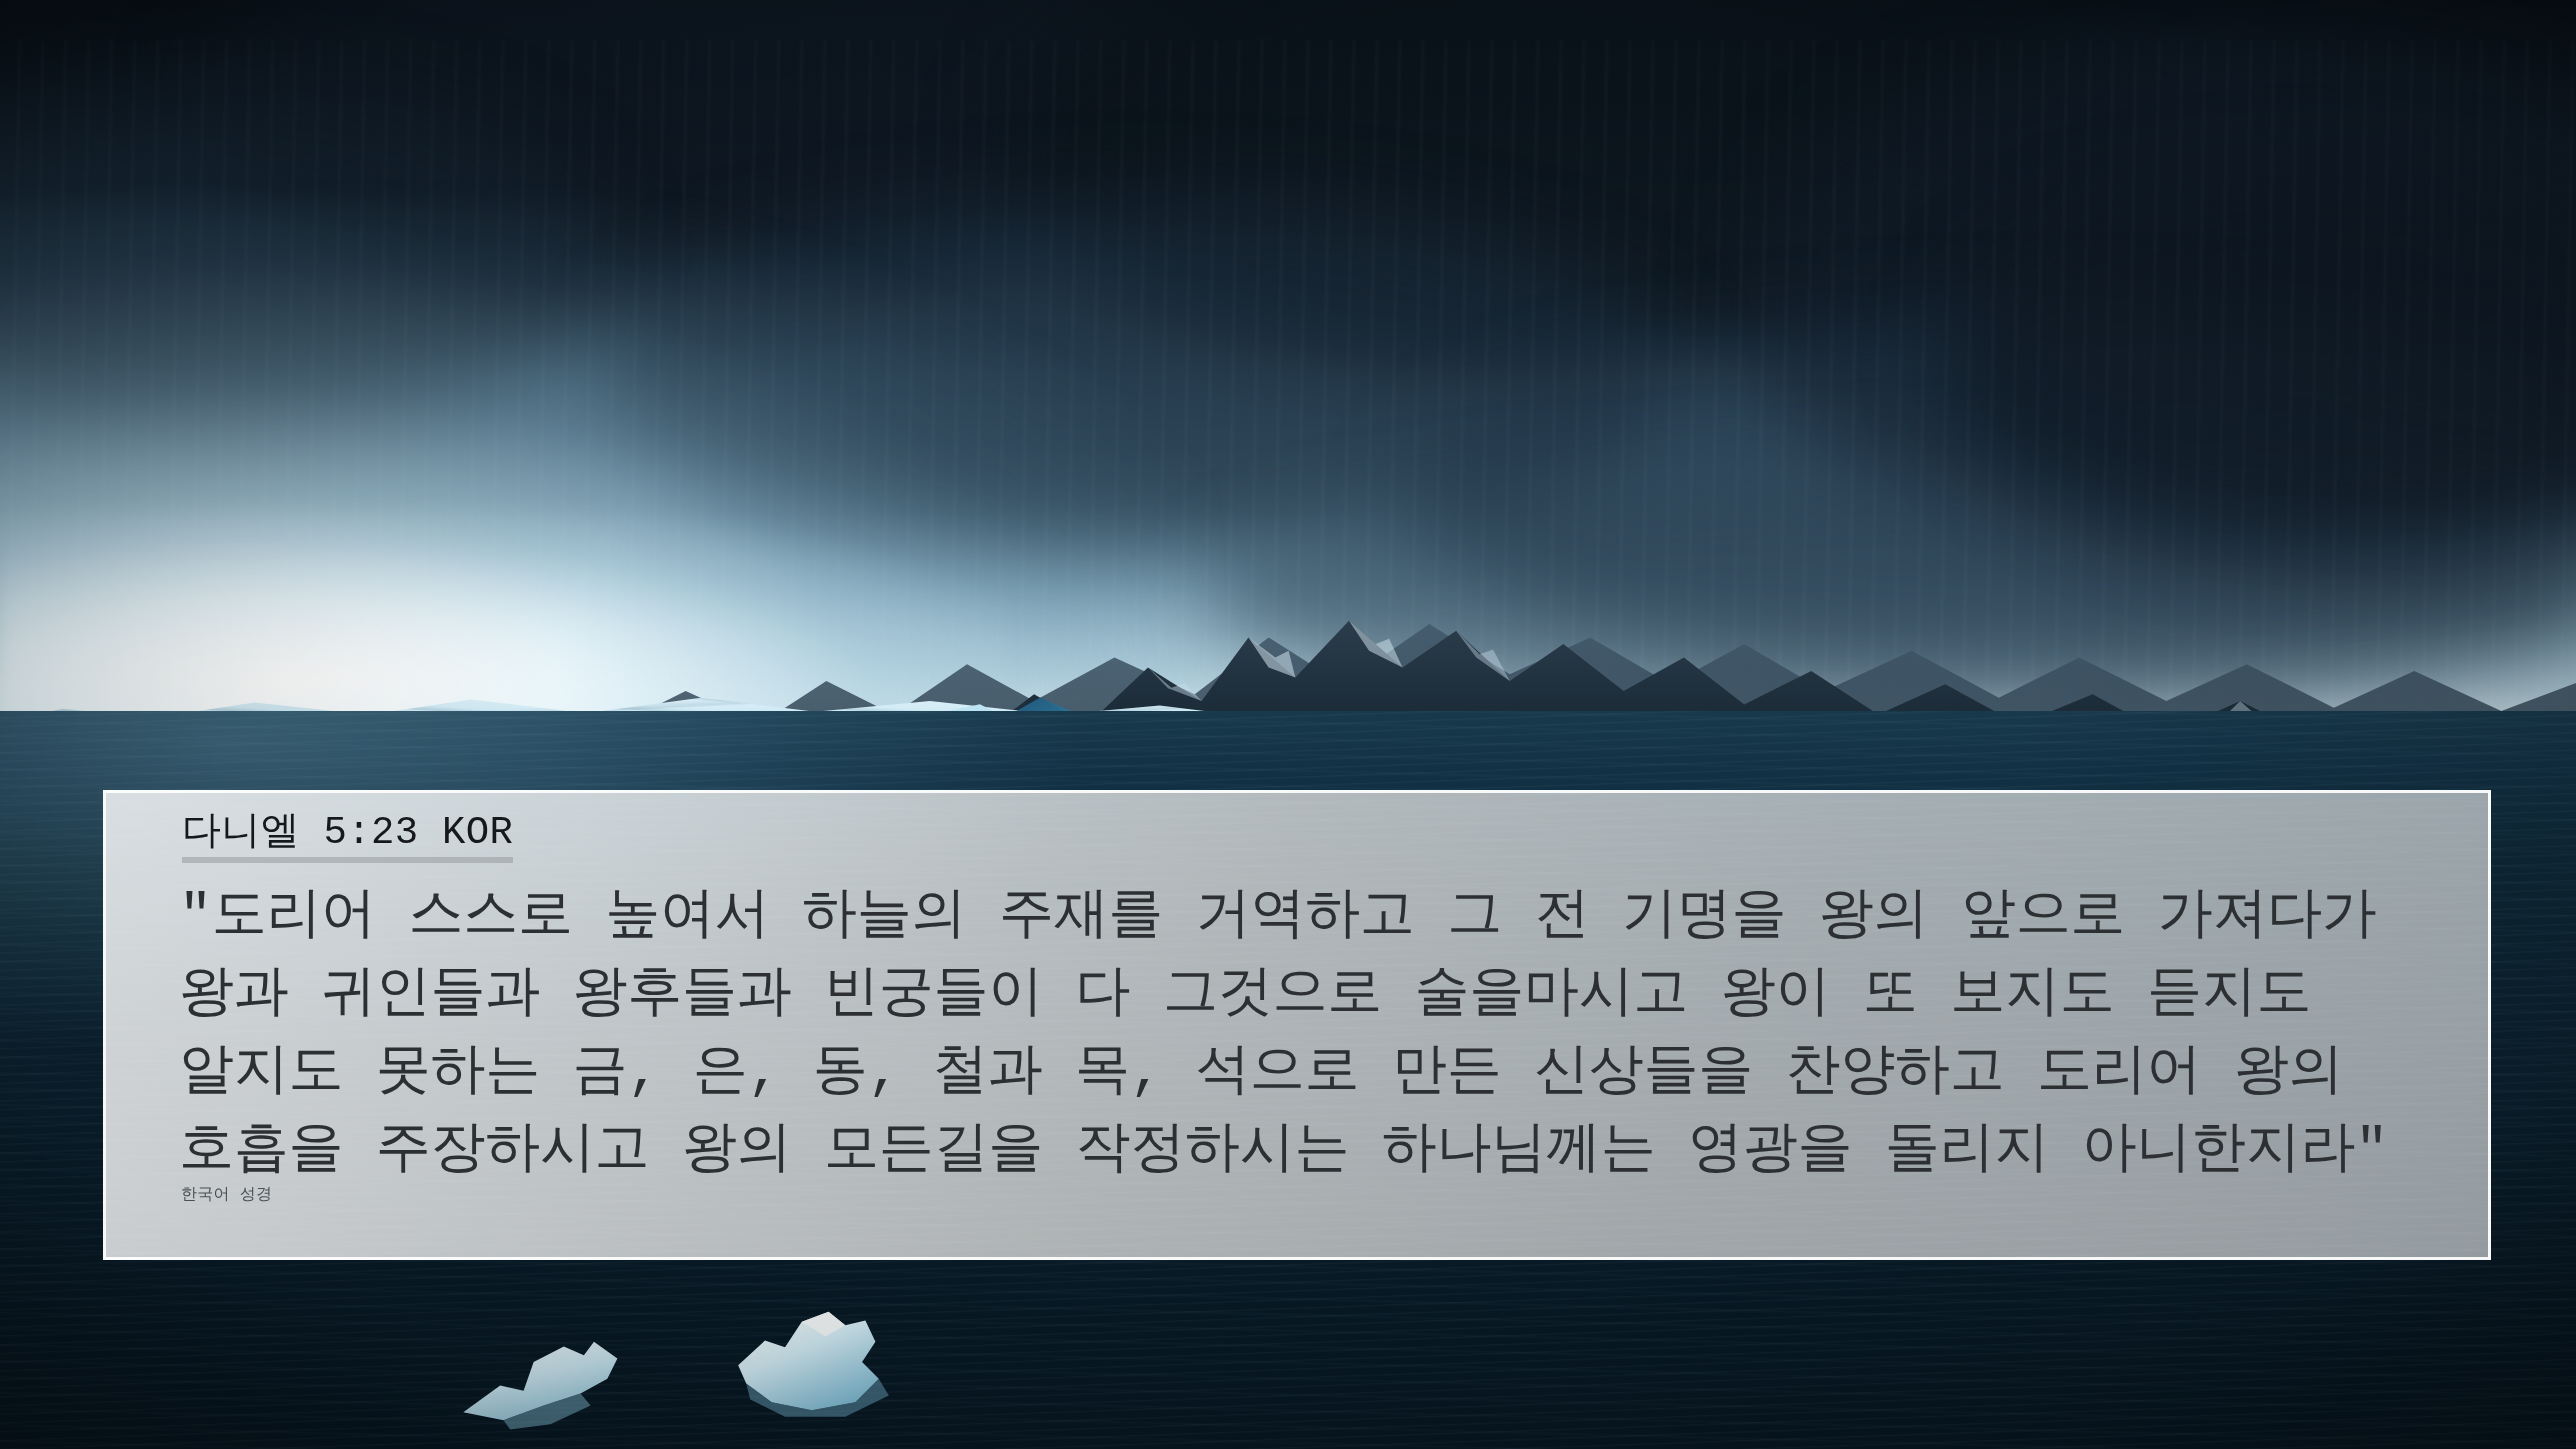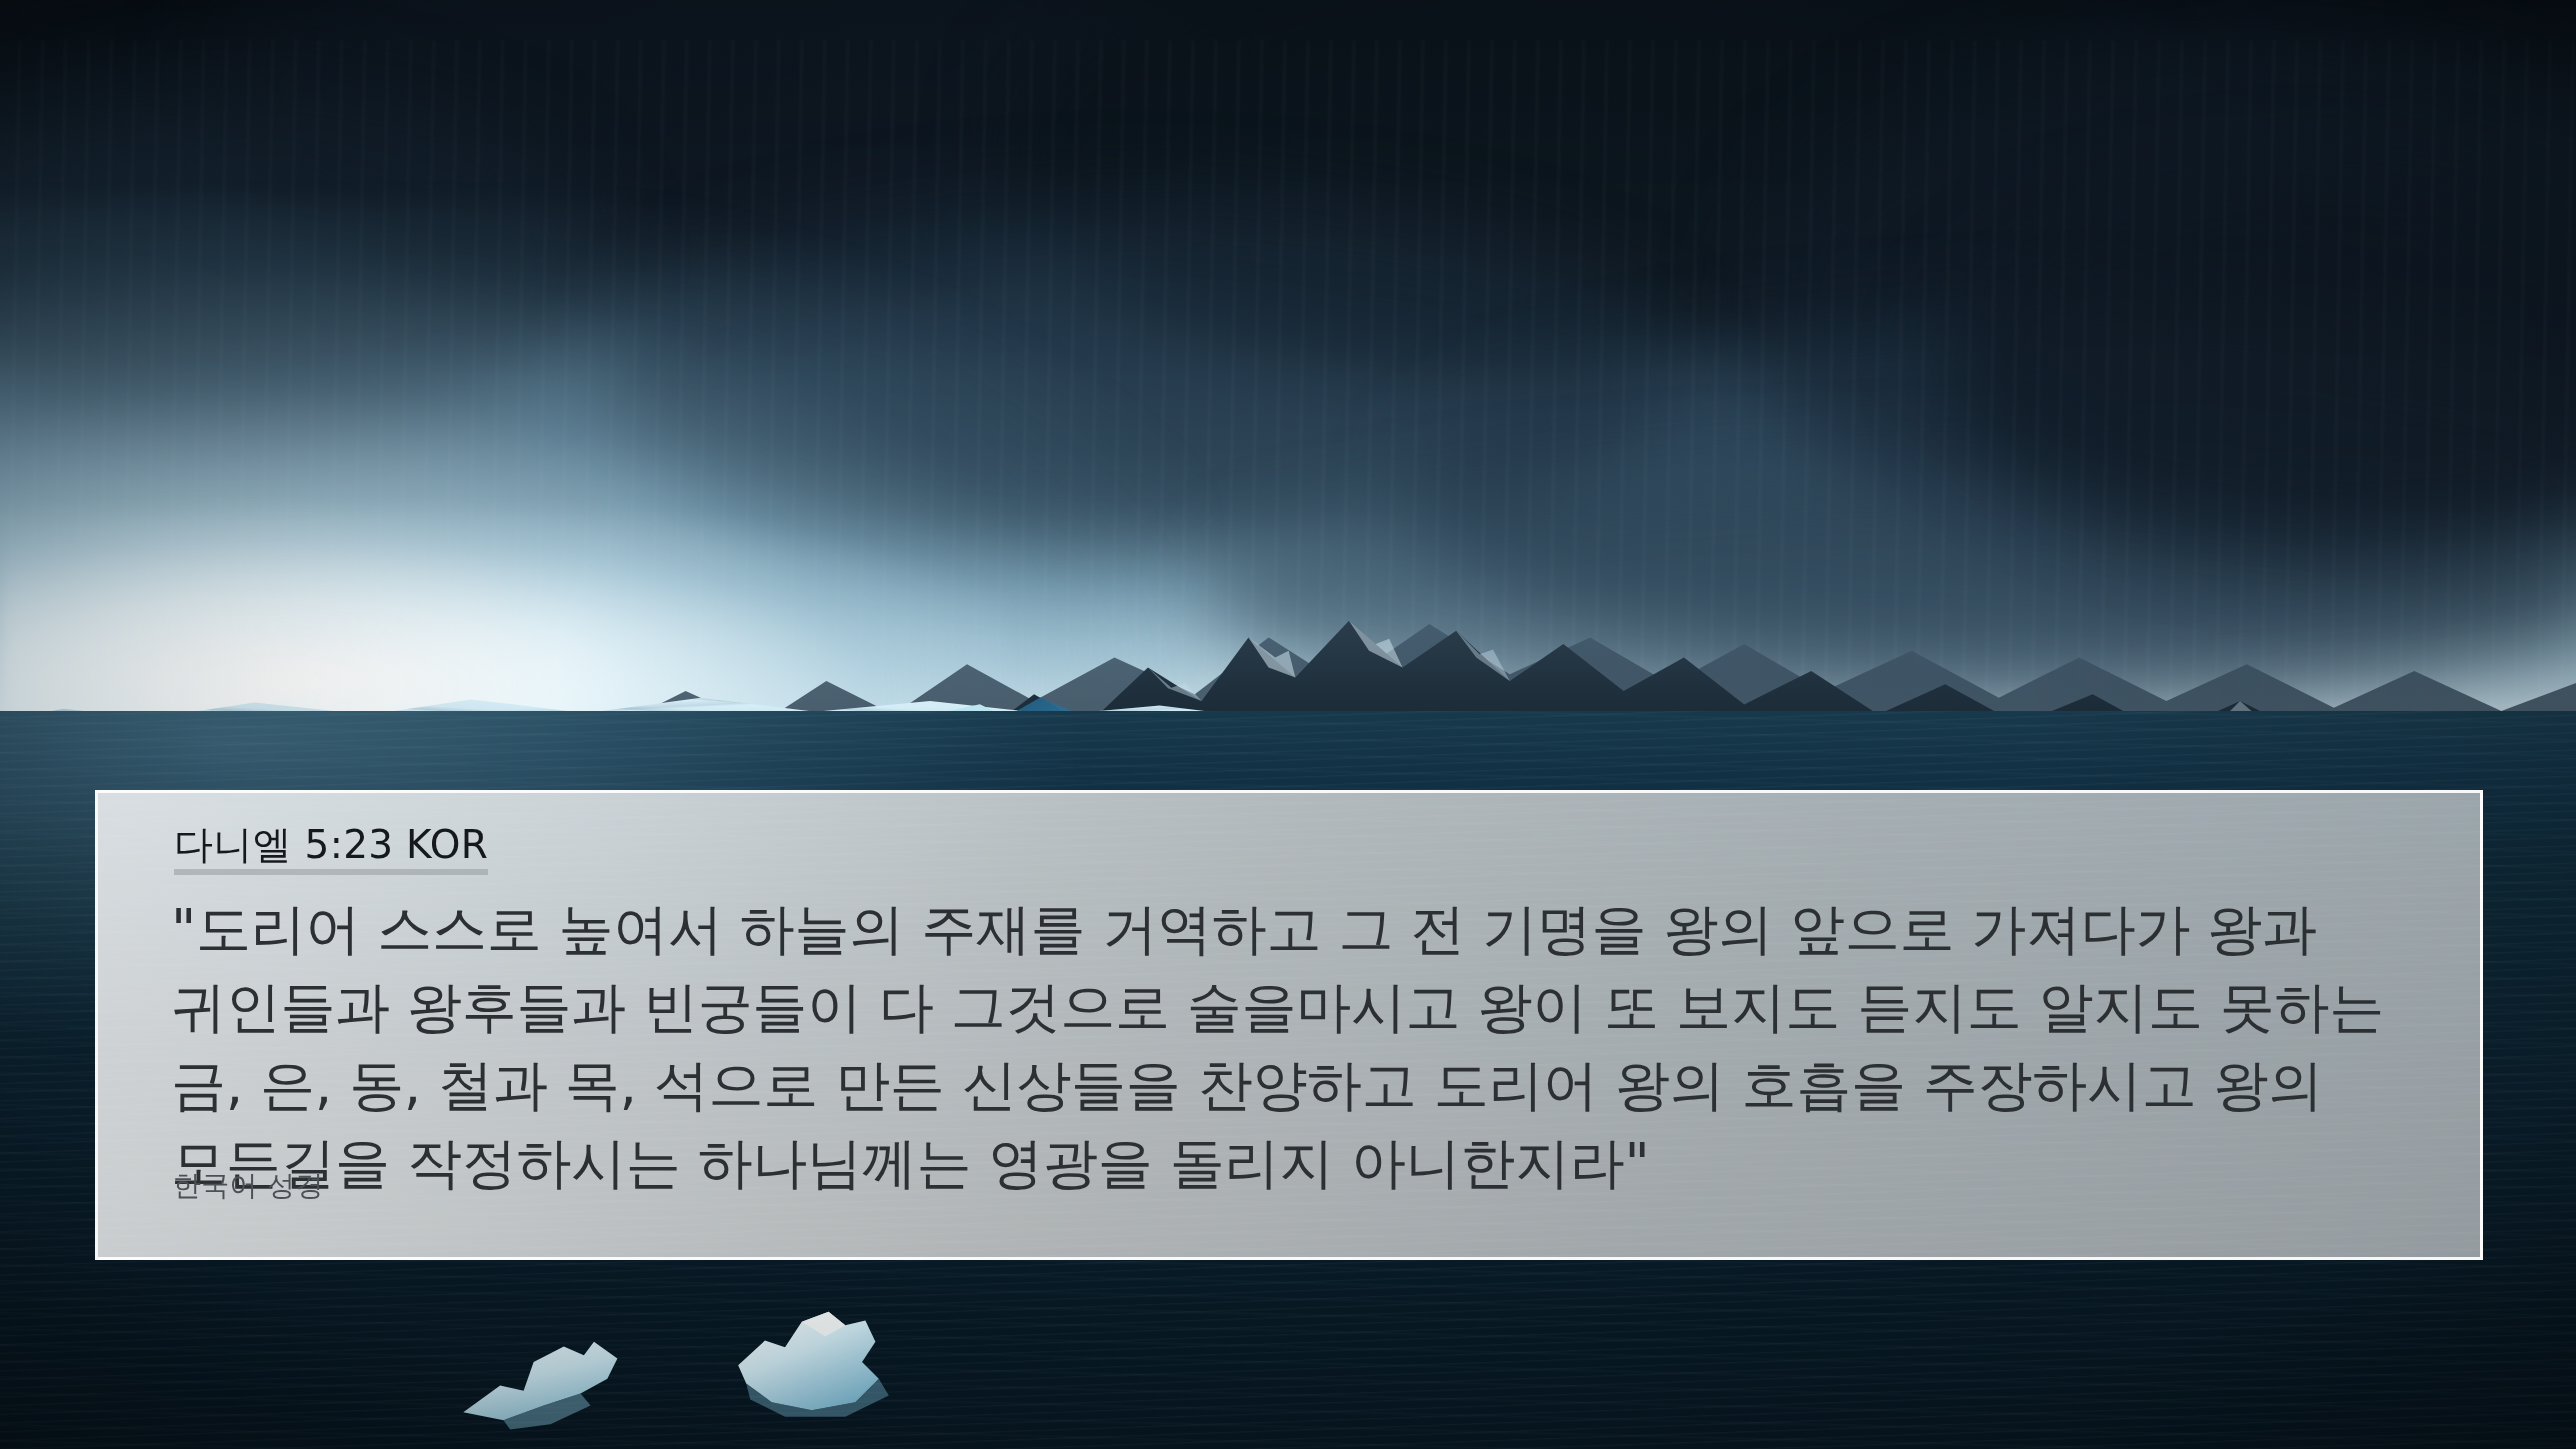--- a/index.html
+++ b/index.html
@@ -197,35 +197,36 @@
   .vignette {
     position: absolute; inset: 0;
     background: radial-gradient(ellipse at 50% 48%,
       rgba(0,0,0,0) 40%, rgba(0,0,0,0.18) 78%, rgba(0,0,0,0.42) 100%);
     pointer-events: none;
   }
 
   
   .verse-panel {
     position: absolute;
-    left: 95px;
+    left: 103px;
     top: 790px;
     width: 2388px;
     height: 470px;
     box-sizing: border-box;
     border: 3.4px solid rgba(255,255,255,0.92);
     background: linear-gradient(120deg,
       rgba(255,255,255,0.82) 0%,
       rgba(252,252,251,0.76) 22%,
       rgba(246,244,241,0.70) 46%,
       rgba(241,240,238,0.66) 68%,
       rgba(236,238,239,0.62) 100%);
     backdrop-filter: blur(0.7px);
-    padding: 32px 38px 0 38px;
+    padding: 20px 38px 0 38px;
     overflow: hidden;
+    font-family: Liberation Mono, monospace;
   }
 
   .verse-ref-wrap {
     display: inline-block;
     margin-left: 38px;
     position: relative;
   }
   .verse-ref {
     font-size: 39px;
     font-weight: 400;
@@ -250,21 +251,21 @@
     font-weight: 400;
     color: #2c3033;
     letter-spacing: -0.3px;
     word-break: keep-all;
   }
 
   .verse-source {
     position: absolute;
     left: 75px;
     bottom: 52px;
-    font-size: 28px;
+    font-size: 16px;
     color: #4a5156;
     letter-spacing: 0.3px;
   }
 </style>
 </head>
 <body>
 
 <div id="stage">
 
   <div class="photo">

